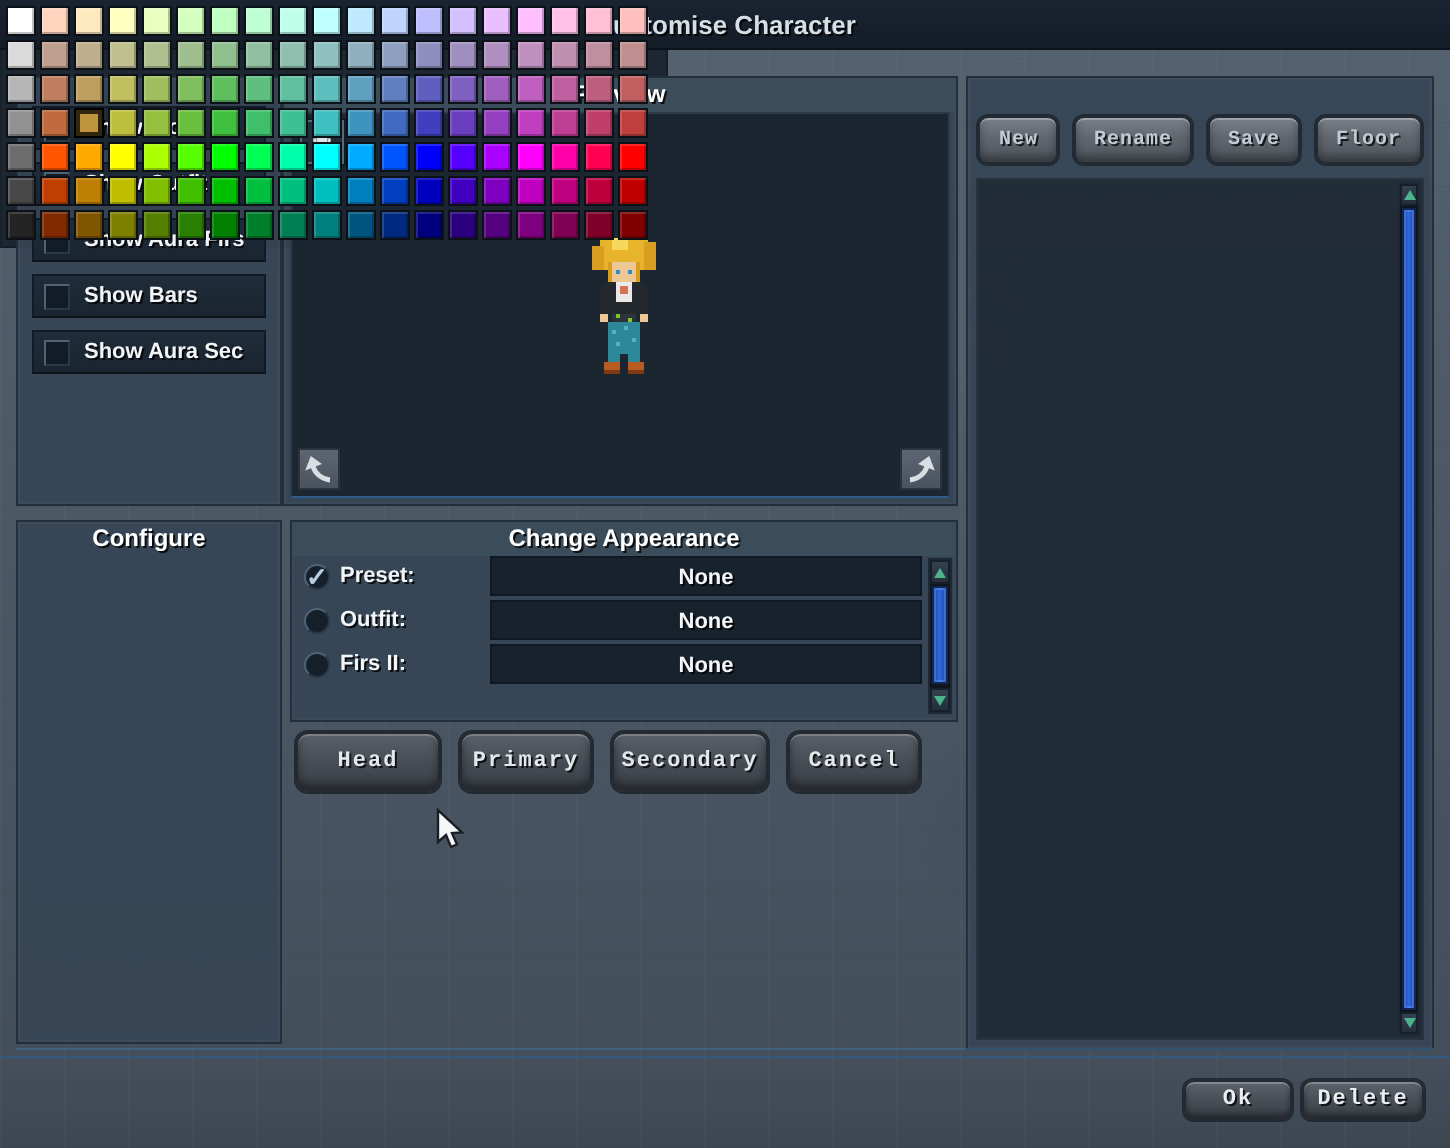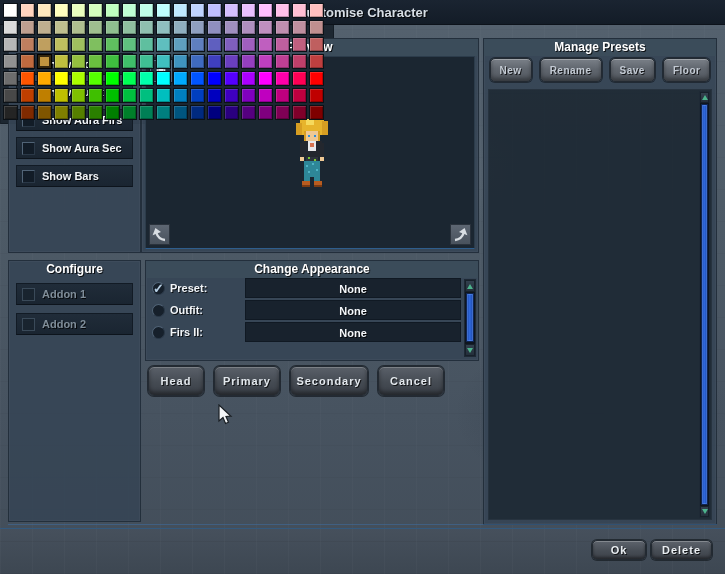--- a/index.html
+++ b/index.html
@@ -70,21 +70,21 @@
     border:1px solid #2a323c; display:flex; align-items:center; justify-content:center;
   }
   #rotate-left-btn { left:3px; }
   #rotate-right-btn { right:3px; }
   #character-sprite { position:absolute; left:150px; top:62px; }
   
   #presets-panel { left:483px; top:38px; width:234px; height:487px; }
   #preset-buttons { position:absolute; left:0; top:19px; width:100%; display:flex; justify-content:center; gap:8px; }
   .btn {
     border-radius:5px; border:1px solid #232a32; cursor:default;
-    font-family:Liberation Sans, sans-serif; font-weight:bold;
+    font-family:Liberation Mono, monospace; font-weight:bold;
     text-shadow:1px 1px 0 rgba(0,0,0,.75);
   }
   .preset-btn {
     height:24px; padding:0 9px; font-size:10px; letter-spacing:.5px; color:#c3cad3;
     background:linear-gradient(180deg,#7a8088 0%,#60666e 45%,#51575f 100%);
     box-shadow:inset 0 1px 0 rgba(255,255,255,.3), inset 0 -3px 4px rgba(0,0,0,.35), 0 0 0 1px rgba(10,14,18,.5);
   }
   #presets-list {
     position:absolute; left:4px; right:4px; top:50px; bottom:4px;
     background:rgba(15,23,31,.55); border:1px solid #27333f;
@@ -115,21 +115,21 @@
     font-size:11px; font-weight:bold; text-shadow:1px 1px 0 rgba(0,0,0,.8);
     background:#18222d; border:1px solid #101923;
   }
   
   #color-tabs { position:absolute; left:148px; top:366px; width:326px; display:flex; gap:10px; }
   .tab-btn {
     height:30px; font-size:11px; letter-spacing:1px; color:#e3e8ed; border-radius:6px;
     background:linear-gradient(180deg,#5a6069 0%,#454b53 55%,#3a3f47 100%);
     box-shadow:inset 0 1px 0 rgba(255,255,255,.22), inset 0 -3px 4px rgba(0,0,0,.4), 0 0 0 1px rgba(10,14,18,.6);
   }
-  #color-tabs .tab-btn:nth-child(1){ width:56px; }
+  #color-tabs .tab-btn:nth-child(1){ width:72px; }
   #color-tabs .tab-btn:nth-child(2){ width:66px; }
   #color-tabs .tab-btn:nth-child(3){ width:78px; }
   #color-tabs .tab-btn:nth-child(4){ width:66px; }
   
   #palette-panel { left:145px; top:400px; width:334px; height:124px; background:#1d2731; border:1px solid #141d26; }
   #palette-grid { position:absolute; left:3px; top:3px; display:grid; grid-template-columns:repeat(19,15px); grid-auto-rows:15px; gap:2px; }
   .swatch { width:15px; height:15px; border:1px solid #0b1117; box-shadow:inset 1px 1px 0 rgba(255,255,255,.15), inset -1px -1px 0 rgba(0,0,0,.25); }
   .swatch.selected { box-shadow:inset 0 0 0 2px rgba(15,10,2,.8); border-color:#000; }
   
   #footer-strip {
@@ -168,25 +168,25 @@
         <div class="opt-row">
           <span class="checkbox checked">✓</span>
           <span class="opt-label">Show Outfit</span>
         </div>
         <div class="opt-row">
           <span class="checkbox"></span>
           <span class="opt-label">Show Aura Firs</span>
         </div>
         <div class="opt-row">
           <span class="checkbox"></span>
-          <span class="opt-label">Show Aura Sec</span>
+          <span class="opt-label">Show Bars</span>
         </div>
         <div class="opt-row">
           <span class="checkbox"></span>
-          <span class="opt-label">Show Bars</span>
+          <span class="opt-label">Show Aura Sec</span>
         </div>
       </div>
   </div>
 
   <div class="panel" id="preview-panel">
     <div class="panel-header">Preview</div>
     <div id="preview-body">
       <div class="mini-btn" id="outfit-toggle-btn">
         <svg width="14" height="16" viewBox="0 0 12 14">
           <circle cx="6" cy="2.6" r="2.1" fill="#dde3e9"></circle>
@@ -238,21 +238,20 @@
       <div class="rotate-btn" id="rotate-right-btn">
         <svg width="15" height="15" viewBox="0 0 15 15">
           <path d="M2 13 C6 12.6 9.4 10 10.6 6" stroke="#d9dee3" stroke-width="2.4" fill="none"></path>
           <path d="M14.4 8.2 L11.6 1 L6 5 Z" fill="#d9dee3"></path>
         </svg>
       </div>
     </div>
   </div>
 
   <div class="panel" id="presets-panel">
-    <div class="panel-header">Manage Presets</div>
     <div id="preset-buttons">
         <button class="btn preset-btn">New</button>
         <button class="btn preset-btn">Rename</button>
         <button class="btn preset-btn">Save</button>
         <button class="btn preset-btn">Floor</button>
       </div>
     <div id="presets-list">
       <div class="scrollbar" id="presets-scrollbar">
         <div class="sb-btn" style="top:0;">
             <span class="tri-up"></span>
@@ -260,30 +259,20 @@
         <div class="sb-thumb" style="top:12px; bottom:12px;"></div>
         <div class="sb-btn" style="bottom:0;">
             <span class="tri-down"></span>
           </div>
       </div>
     </div>
   </div>
 
   <div class="panel" id="configure-panel">
     <div class="panel-header" style="background:transparent;">Configure</div>
-    <div id="configure-rows">
-        <div class="opt-row disabled-row">
-          <span class="checkbox"></span>
-          <span class="opt-label">Addon 1</span>
-        </div>
-        <div class="opt-row disabled-row">
-          <span class="checkbox"></span>
-          <span class="opt-label">Addon 2</span>
-        </div>
-      </div>
   </div>
 
   <div class="panel" id="appearance-panel">
     <div class="panel-header">Change Appearance</div>
     <div id="appearance-body">
         <div class="app-row">
           <span class="radio checked">✓</span>
           <span class="app-label">Preset:</span>
           <span class="app-value">None</span>
         </div>

